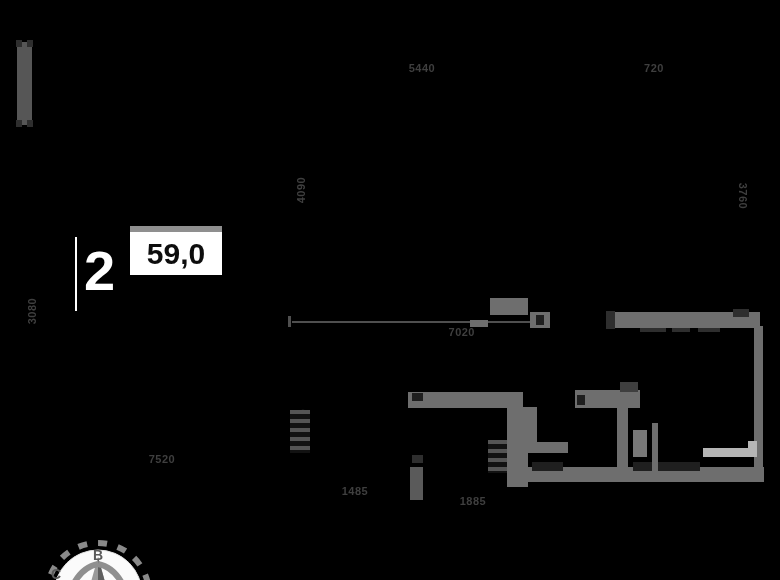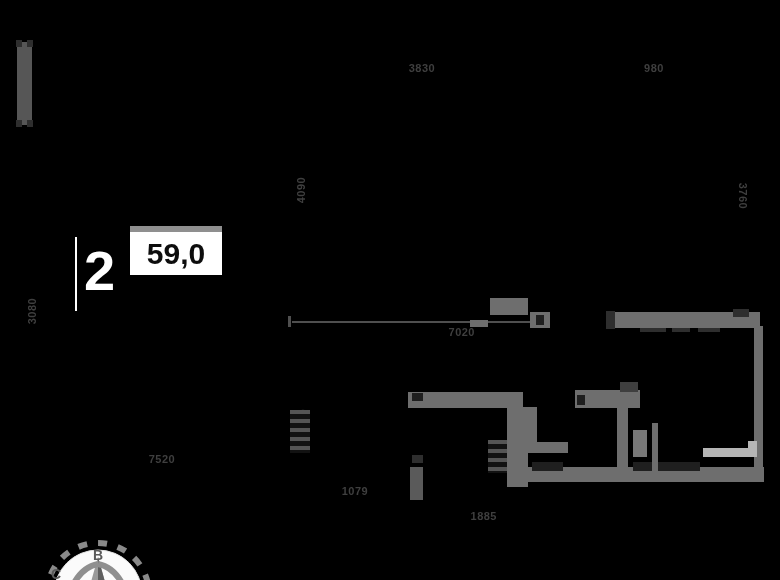--- a/index.html
+++ b/index.html
@@ -29,30 +29,30 @@
 <body>
 
 <div id="stage">
 
   <div class="wall" style="left:17px;top:42px;width:15px;height:83px;background:#565656;"></div>
   <div class="wall-dark" style="left:16px;top:40px;width:6px;height:7px;"></div>
   <div class="wall-dark" style="left:27px;top:40px;width:6px;height:7px;"></div>
   <div class="wall-dark" style="left:16px;top:120px;width:6px;height:7px;"></div>
   <div class="wall-dark" style="left:27px;top:120px;width:6px;height:7px;"></div>
 
-  <div class="dim-label" style="left:385px;top:62px;width:74px;">3830</div>
-  <div class="dim-label" style="left:628px;top:62px;width:52px;">980</div>
+  <div class="dim-label" style="left:385px;top:62px;width:74px;">5440</div>
+  <div class="dim-label" style="left:628px;top:62px;width:52px;">720</div>
   <div class="dim-label dim-vert" style="left:285px;top:184px;width:32px;">4090</div>
   <div class="dim-label dim-vert-r" style="left:727px;top:190px;width:32px;">3760</div>
   <div class="dim-label dim-vert" style="left:16px;top:305px;width:32px;">3080</div>
   <div class="dim-label" style="left:425px;top:326px;width:50px;text-align:right;">7020</div>
   <div class="dim-label dim-vert" style="left:287px;top:416px;width:32px;">4000</div>
   <div class="dim-label" style="left:125px;top:453px;width:74px;">7520</div>
-  <div class="dim-label" style="left:331px;top:485px;width:48px;">1079</div>
-  <div class="dim-label" style="left:449px;top:510px;width:48px;text-align:right;">1885</div>
+  <div class="dim-label" style="left:331px;top:485px;width:48px;">1485</div>
+  <div class="dim-label" style="left:449px;top:495px;width:48px;">1885</div>
 
   <div class="dim-line" style="left:292px;top:321px;width:253px;height:2px;"></div>
   <div class="dim-line" style="left:288px;top:316px;width:3px;height:11px;"></div>
   <div class="dim-line" style="left:544px;top:316px;width:3px;height:11px;"></div>
 
   <div class="wall" style="left:490px;top:298px;width:38px;height:17px;"></div>
   <div class="wall" style="left:470px;top:320px;width:18px;height:7px;"></div>
   <div class="wall" style="left:530px;top:312px;width:20px;height:16px;"></div>
   <div class="wall-darker" style="left:536px;top:315px;width:8px;height:10px;"></div>
 

